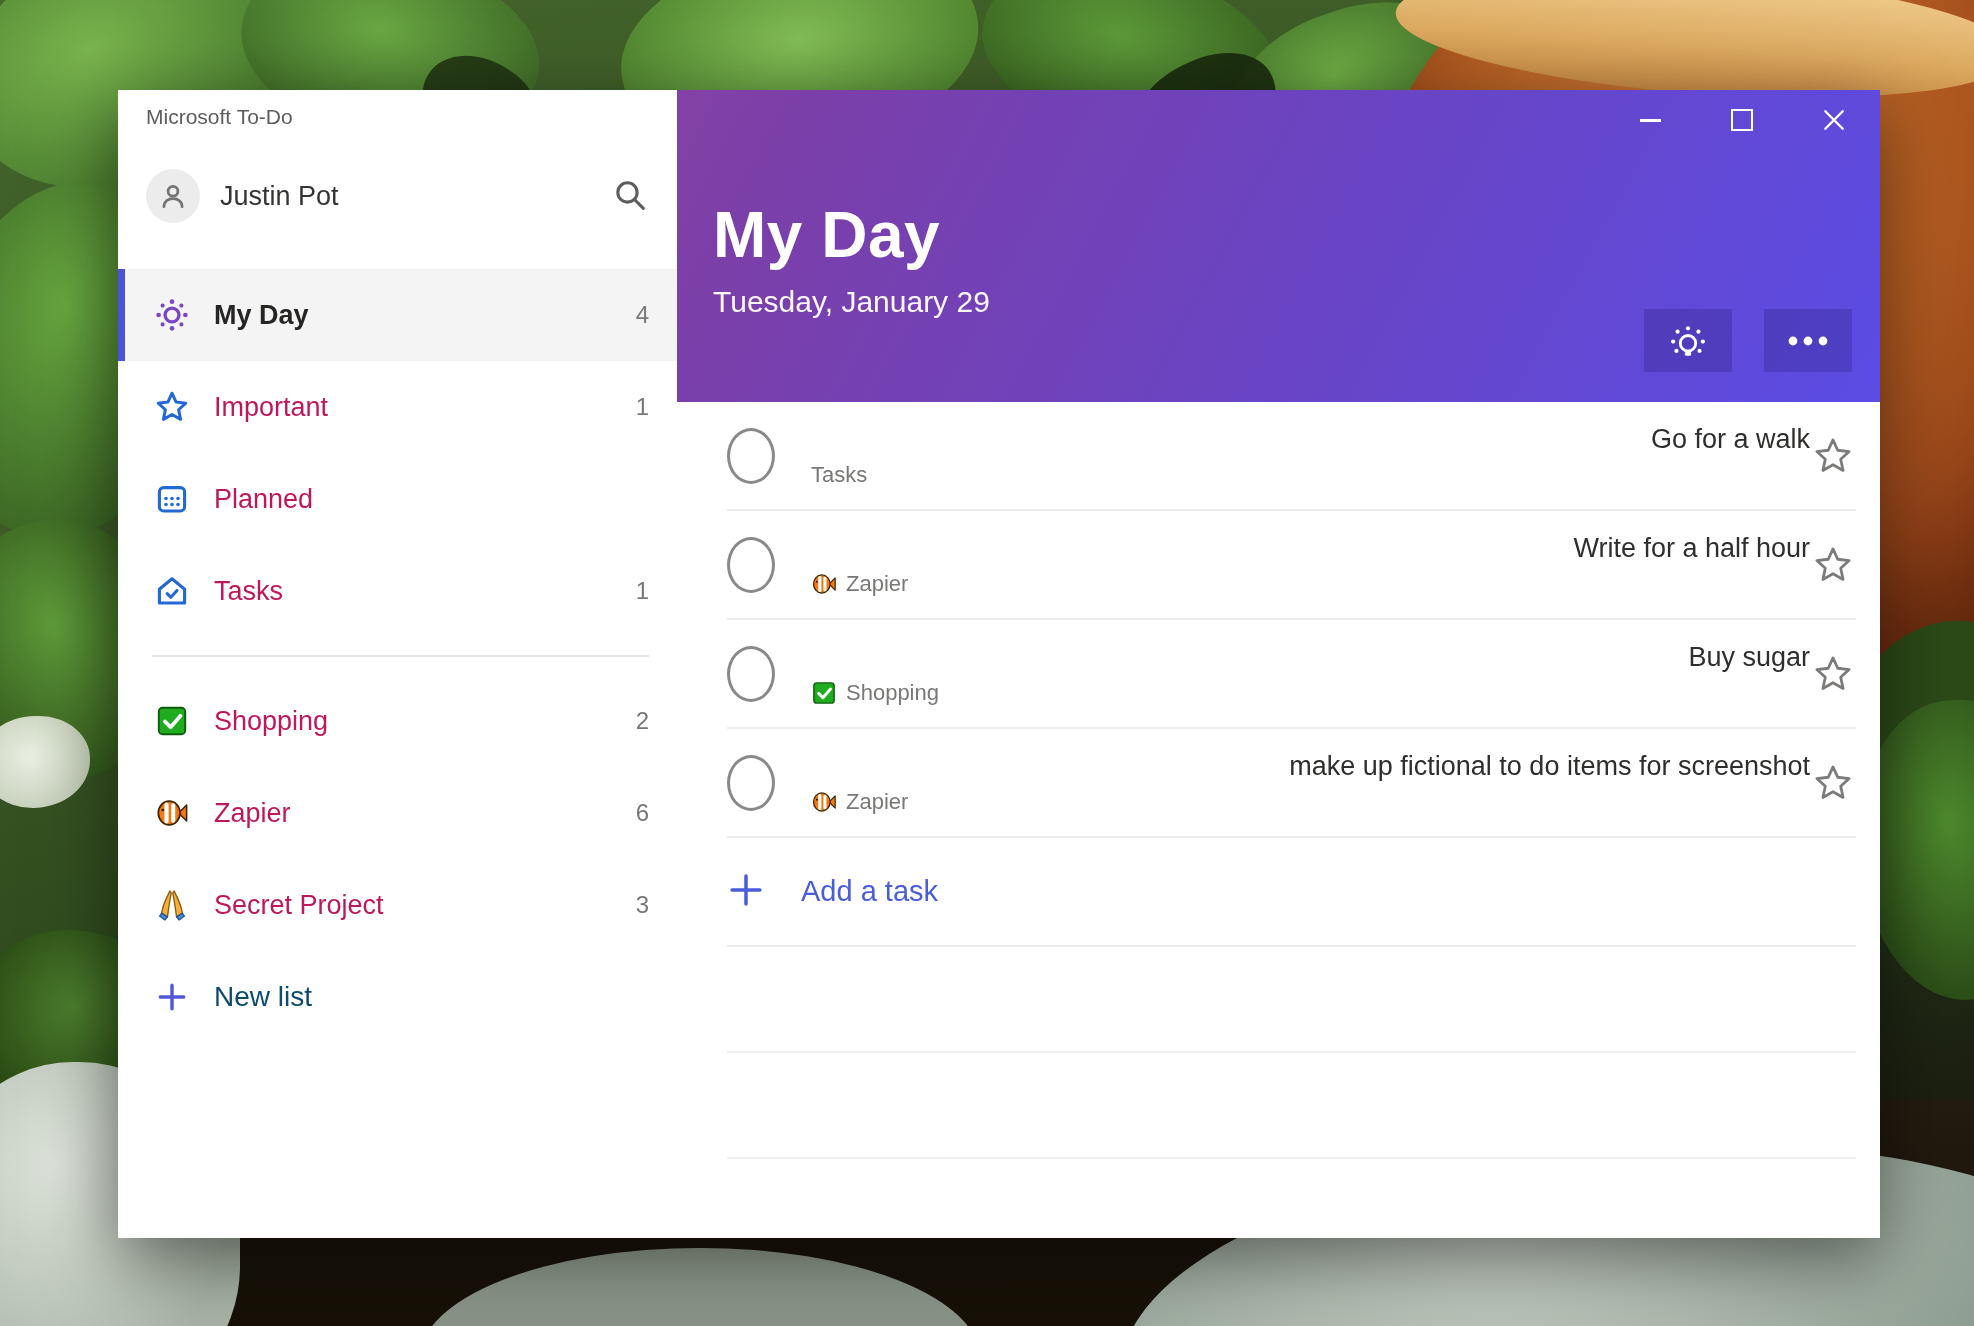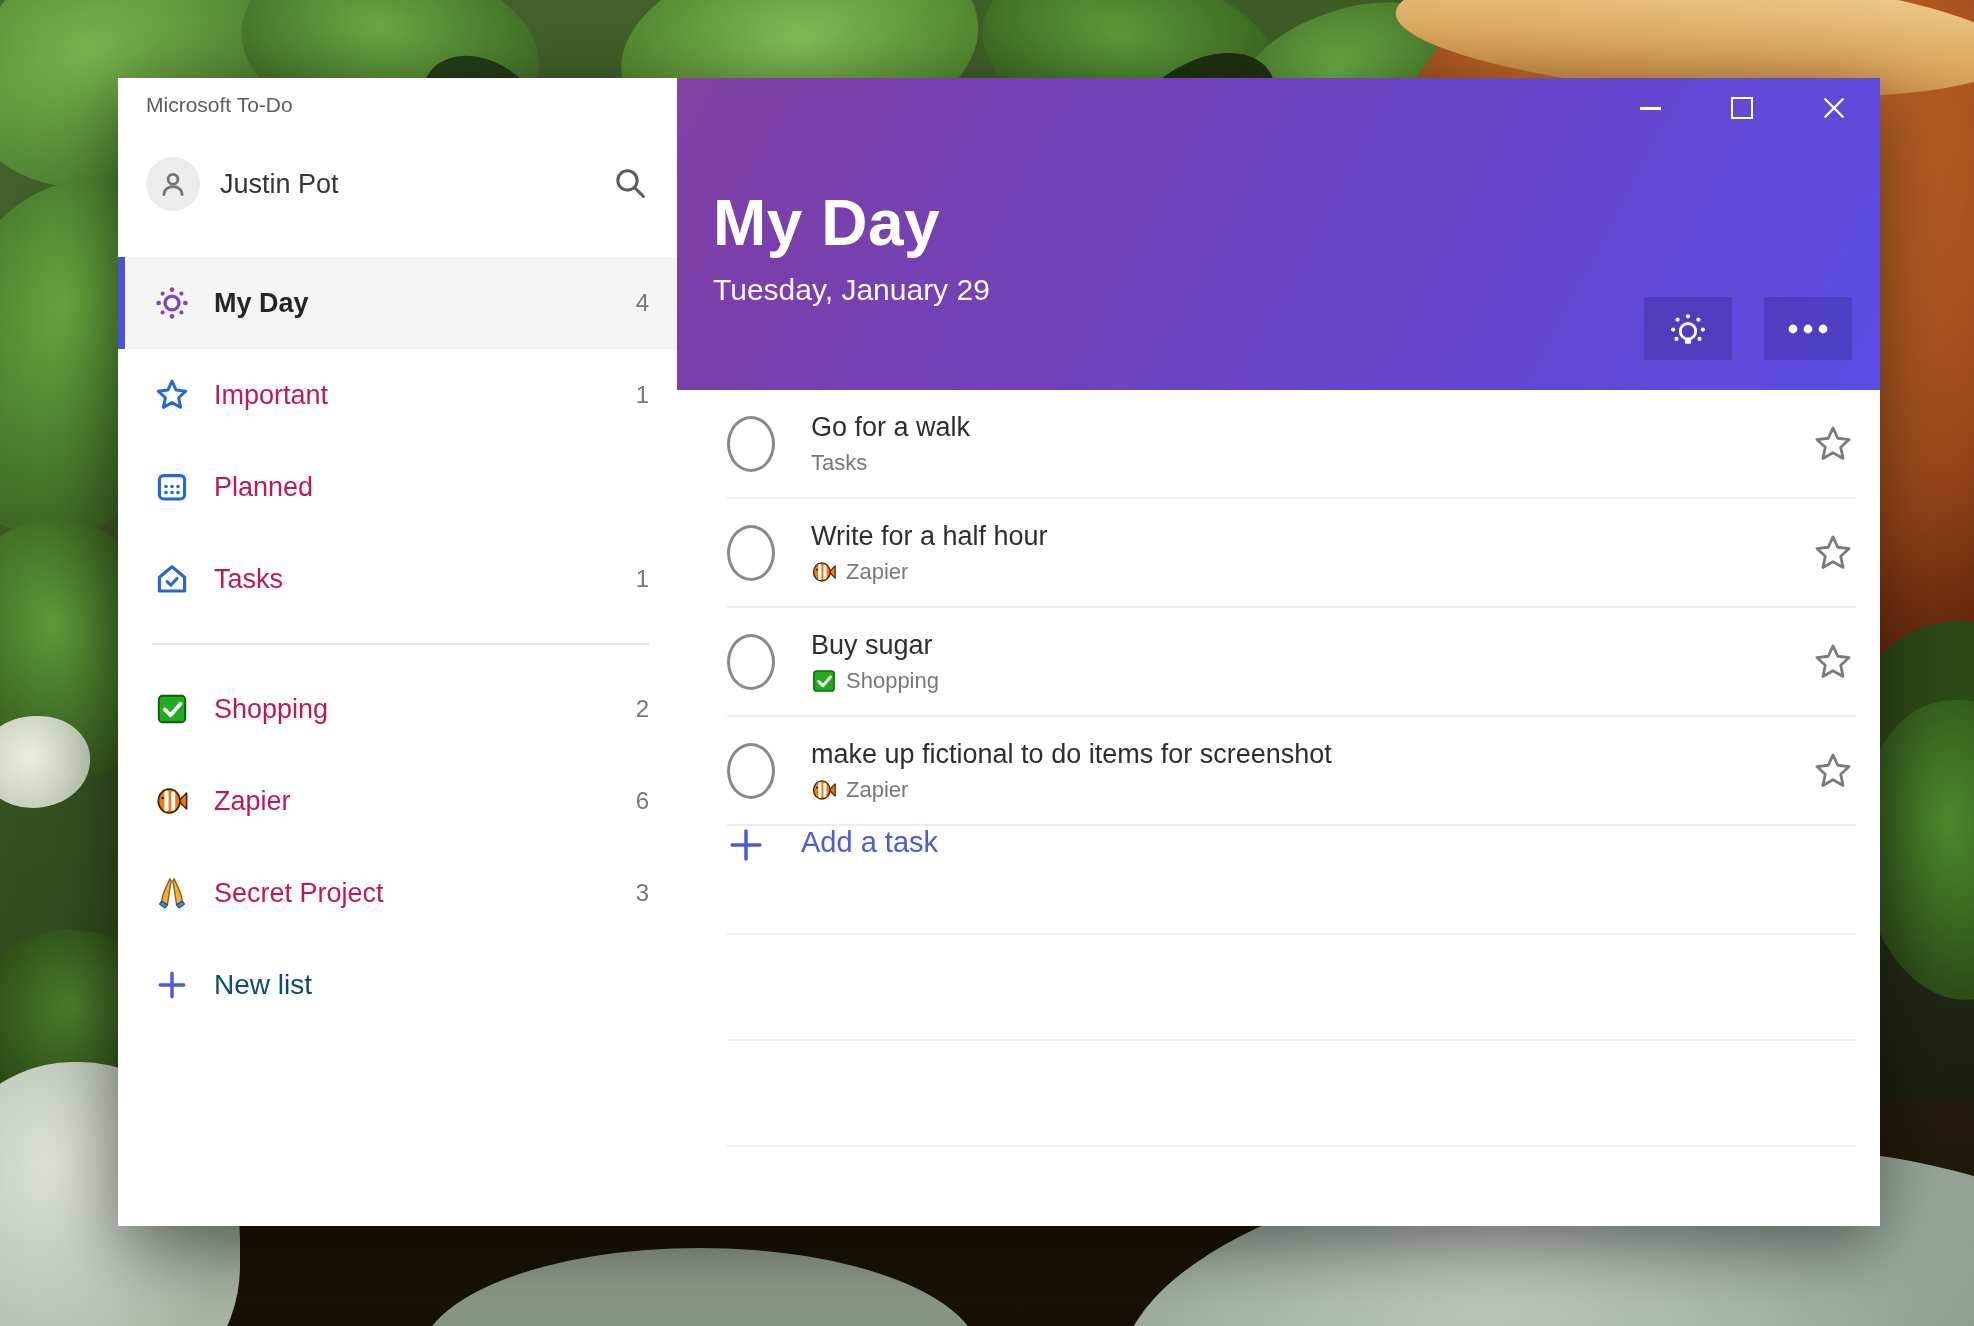--- a/index.html
+++ b/index.html
@@ -16,21 +16,21 @@
   .rock{position:absolute;}
   .mushroom{position:absolute;left:1360px;top:-80px;width:760px;height:760px;
         border-radius:48% 30% 42% 58%;transform:rotate(7deg);
         background:radial-gradient(ellipse at 40% 32%,#cd7c36 0%,#b35c21 38%,#98451a 66%,#7d3512 100%);
         box-shadow:inset -40px -60px 110px rgba(60,20,5,.55);}
   .mushroom-rim{position:absolute;left:1395px;top:-26px;width:620px;height:120px;
         border-radius:50%;transform:rotate(4deg);
         background:linear-gradient(#f0cd8d,#ddab62 60%,#c98b44);}
 
   
-  .window{position:absolute;left:118px;top:78px;width:1762px;height:1148px;display:flex;
+  .window{position:absolute;left:118px;top:90px;width:1762px;height:1148px;display:flex;
           box-shadow:0 22px 70px rgba(0,0,0,.5);}
 
   
   .sidebar{width:559px;background:#ffffff;position:relative;flex:none;}
   .app-title{position:absolute;left:28px;top:15px;font-size:21px;color:#5f5d5b;}
   .user-row{position:absolute;left:28px;right:22px;top:76px;height:60px;display:flex;align-items:center;cursor:pointer;}
   .avatar{width:54px;height:54px;border-radius:50%;background:#ececec;display:flex;align-items:center;justify-content:center;flex:none;}
   .user-name{margin-left:20px;font-size:27px;color:#353432;text-align:center;}
   .search-btn{margin-left:auto;width:48px;height:48px;display:flex;align-items:center;justify-content:center;cursor:pointer;}
 
@@ -56,26 +56,26 @@
   .max-glyph{width:18px;height:18px;border:2.5px solid #fff;}
   .title-block{position:absolute;left:36px;top:112px;}
   .page-title{margin:0;font-size:64px;font-weight:700;letter-spacing:.5px;line-height:1.05;}
   .page-date{margin-top:16px;font-size:30px;font-weight:400;opacity:.96;}
   .header-actions{position:absolute;right:28px;top:219px;display:flex;gap:32px;}
   .action-btn{width:88px;height:63px;background:rgba(10,5,60,.18);display:flex;align-items:center;justify-content:center;cursor:pointer;}
 
   .task-list{position:absolute;left:0;right:0;top:312px;bottom:0;background:#fff;}
   .task-row{height:107px;margin:0 24px 0 50px;display:flex;align-items:center;border-bottom:2px solid #ececec;cursor:pointer;}
   .task-check{width:42px;height:50px;border:3px solid #8b8987;border-radius:50%;flex:none;cursor:pointer;background:#fff;}
-  .task-body{margin-left:36px;flex:1;min-width:0;}
+  .task-body{margin-left:36px;flex:1;min-width:0;text-align:right;}
   .task-title{font-size:27px;color:#2f2e2c;}
   .task-sub{margin-top:7px;font-size:22px;color:#7a7876;display:flex;align-items:center;gap:9px;}
   .sub-icon{width:26px;height:26px;display:inline-flex;flex:none;}
   .task-star{margin-left:auto;flex:none;width:46px;height:46px;display:flex;align-items:center;justify-content:center;cursor:pointer;}
-  .add-row{height:107px;margin:0 24px 0 50px;display:flex;border-bottom:2px solid #ececec;cursor:pointer;color:#4b5cdb;}
+  .add-row{height:107px;margin:0 24px 0 50px;display:flex;align-items:center;border-bottom:2px solid #ececec;cursor:pointer;color:#4b5cdb;}
   .add-label{margin-left:36px;font-size:29px;}
   .empty-row{height:104px;margin:0 24px 0 50px;border-bottom:2px solid #efefef;}
 </style>
 </head>
 <body>
 
 <div id="stage">
 
   <div id="bg">
     <div class="leaf" style="left:-40px;top:-60px;width:340px;height:240px;transform:rotate(-20deg);background:radial-gradient(ellipse at 40% 40%,#79b44d,#4d8030 70%);"></div>

